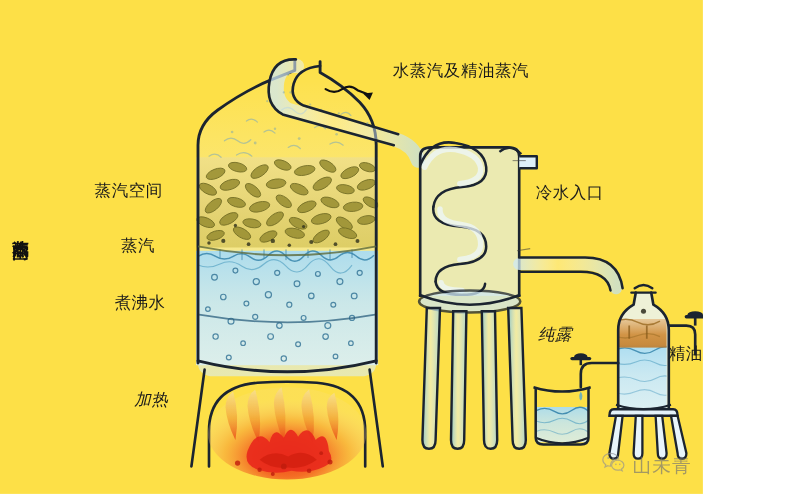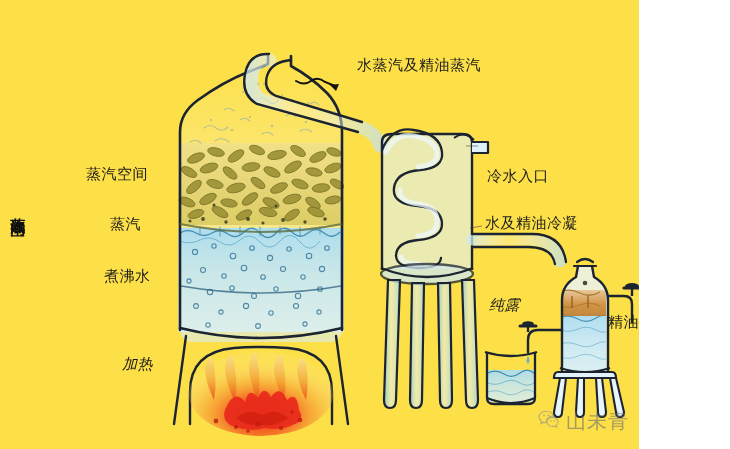--- a/index.html
+++ b/index.html
@@ -44,21 +44,21 @@
   #wm {
     position: absolute;
     right: 10px;
     bottom: 14px;
     display: flex;
     align-items: center;
     gap: 6px;
     opacity: 0.62;
   }
   #wm .wm-text {
-    font-size: 20px;
+    font-size: 17px;
     color: #6f6f73;
     letter-spacing: 1px;
     font-family: "Liberation Sans", "DejaVu Sans", sans-serif;
   }
   .wm-icon { display: block; }
 </style>
 </head>
 <body>
 
 <div id="stage">
@@ -437,21 +437,20 @@
     <g stroke="#3a3a3a" stroke-width="1" opacity="0.55" fill="none">
       <path d="M466 146 L478 146"></path>
       <path d="M470 228 L482 226"></path>
     </g>
   </svg>
 
   <div class="lbl" style="left:357px; top:56px;">水蒸汽及精油蒸汽</div>
 
   <div class="lbl" style="left:487px; top:138px;margin-top:29px;">冷水入口</div>
 
-  <div class="lbl" style="left:485px; top:214px;">水及精油冷凝</div>
 
   <div class="lbl" style="left:86px; top:165px;">蒸汽空间</div>
 
   <div class="lbl" style="left:110px; top:215px;">蒸汽</div>
 
   <div class="lbl" style="left:104px; top:267px;text-align:center;">煮沸水</div>
 
   <div class="lbl" style="left:122px; top:355px;font-style:italic;">加热</div>
 
   <div class="lbl" style="left:489px; top:296px;font-style:italic;">纯露</div>

